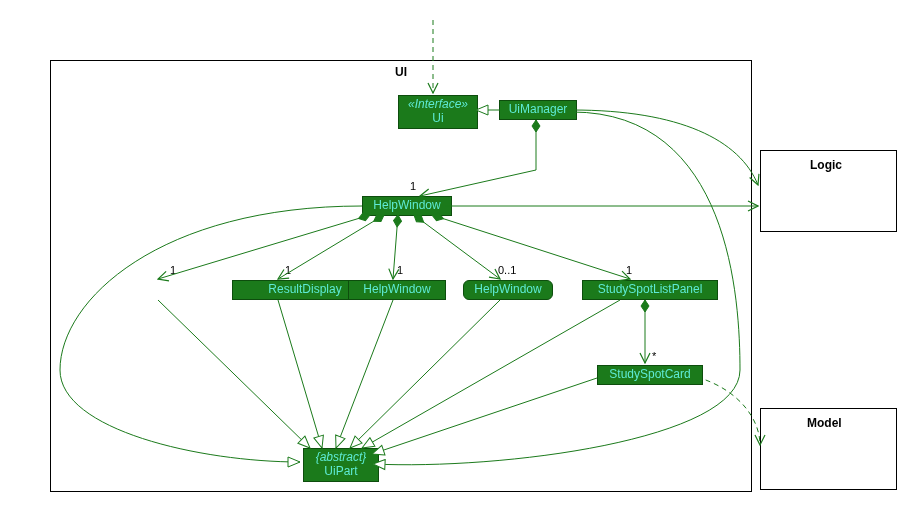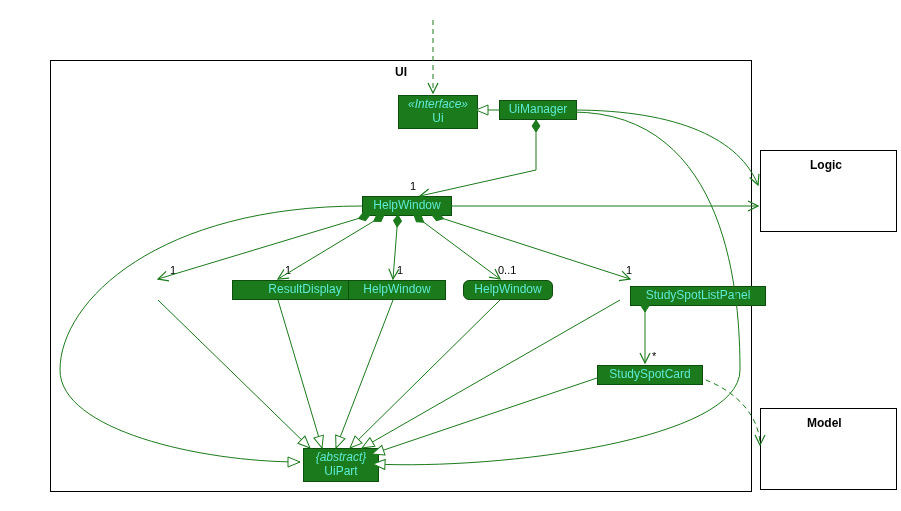--- a/index.html
+++ b/index.html
@@ -87,21 +87,21 @@
   </div>
 
   <div class="class-box" style="left:348px; top:280px; width:88px;">
     <span>HelpWindow</span>
   </div>
 
   <div class="class-box" style="left:463px; top:280px; width:80px;border-radius:6px;">
     <span>HelpWindow</span>
   </div>
 
-  <div class="class-box" style="left:582px; top:286px; width:126px;margin-left:48px;">
+  <div class="class-box" style="left:582px; top:280px; width:126px;">
     <span>StudySpotListPanel</span>
   </div>
 
   <div class="class-box" style="left:597px; top:365px; width:96px;">
     <span>StudySpotCard</span>
   </div>
 
   <div class="class-box" style="left:303px; top:448px; width:66px;">
     <span class="stereotype">{abstract}</span>
     <span>UiPart</span>

